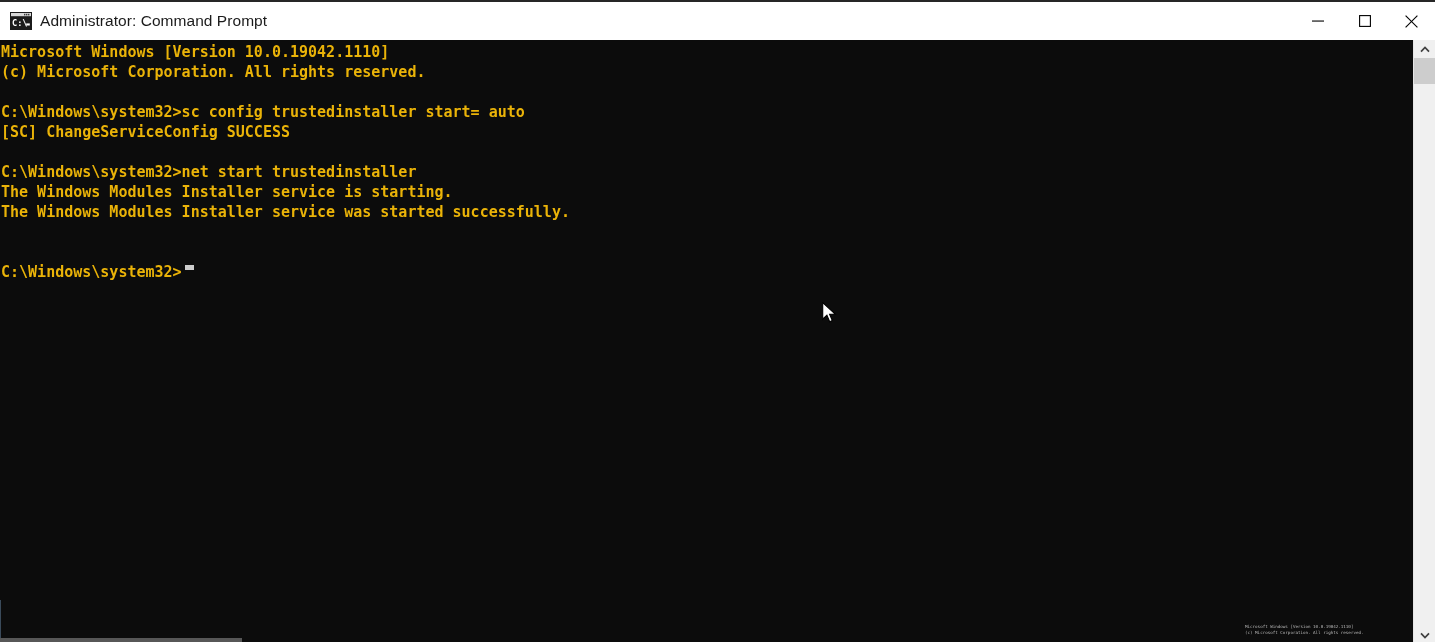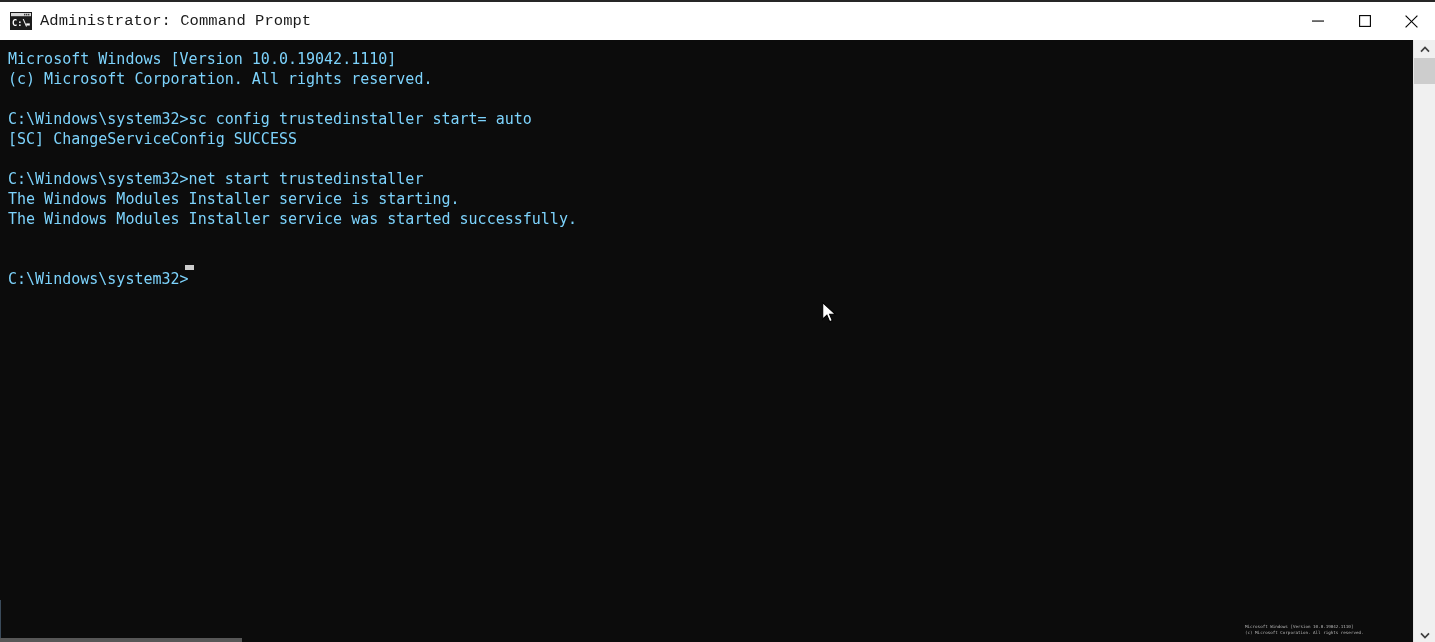--- a/index.html
+++ b/index.html
@@ -41,21 +41,21 @@
   #app-icon {
     width: 22px;
     height: 18px;
     margin-left: 10px;
     margin-right: 8px;
     flex: 0 0 auto;
     position: relative;
   }
 
   #titlebar-title {
-    font-family: Liberation Mono, monospace;
+    font-family: Liberation Sans, sans-serif;
     font-size: 15.5px;
     color: #1b1b1b;
     letter-spacing: 0.05px;
     white-space: nowrap;
     flex: 0 0 auto;
   }
 
   #titlebar-drag {
     flex: 1 1 auto;
     height: 38px;
@@ -80,28 +80,29 @@
     width: 1413px;
     height: 604px;
     background: #0c0c0c;
     overflow: hidden;
   }
 
   #console-text {
     position: absolute;
     left: 1px;
     top: 2px;
-    margin: 7px;
+    margin: 0;
     padding: 0;
     font-family: "DejaVu Sans Mono", "Liberation Mono", monospace;
     font-size: 15px;
     line-height: 20px;
-    color: #7dd3fc;
+    color: #eab308;
     white-space: pre;
     letter-spacing: 0px;
+    font-weight: bold;
   }
 
   #cursor {
     position: absolute;
     left: 185px;
     top: 225px;
     width: 9px;
     height: 5px;
     background: #cccccc;
   }

